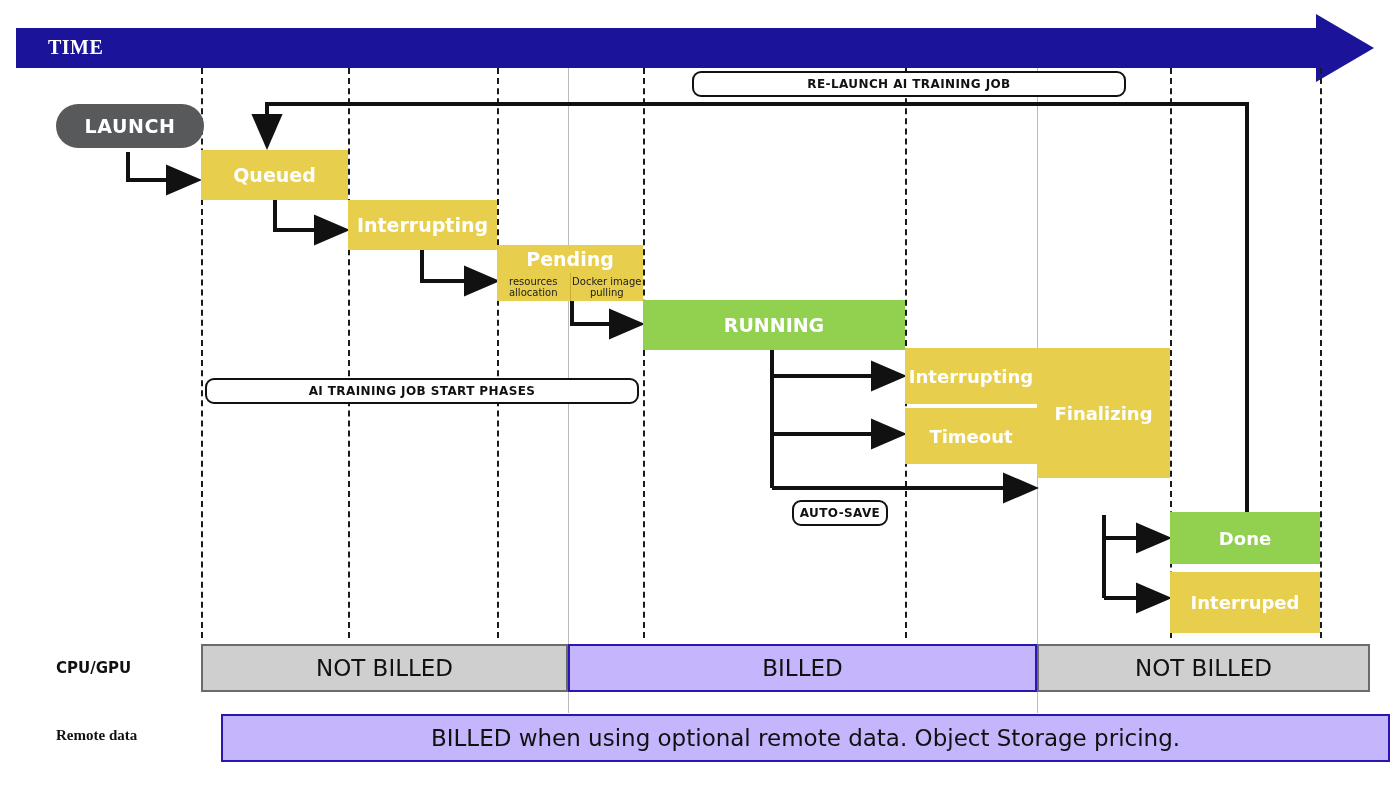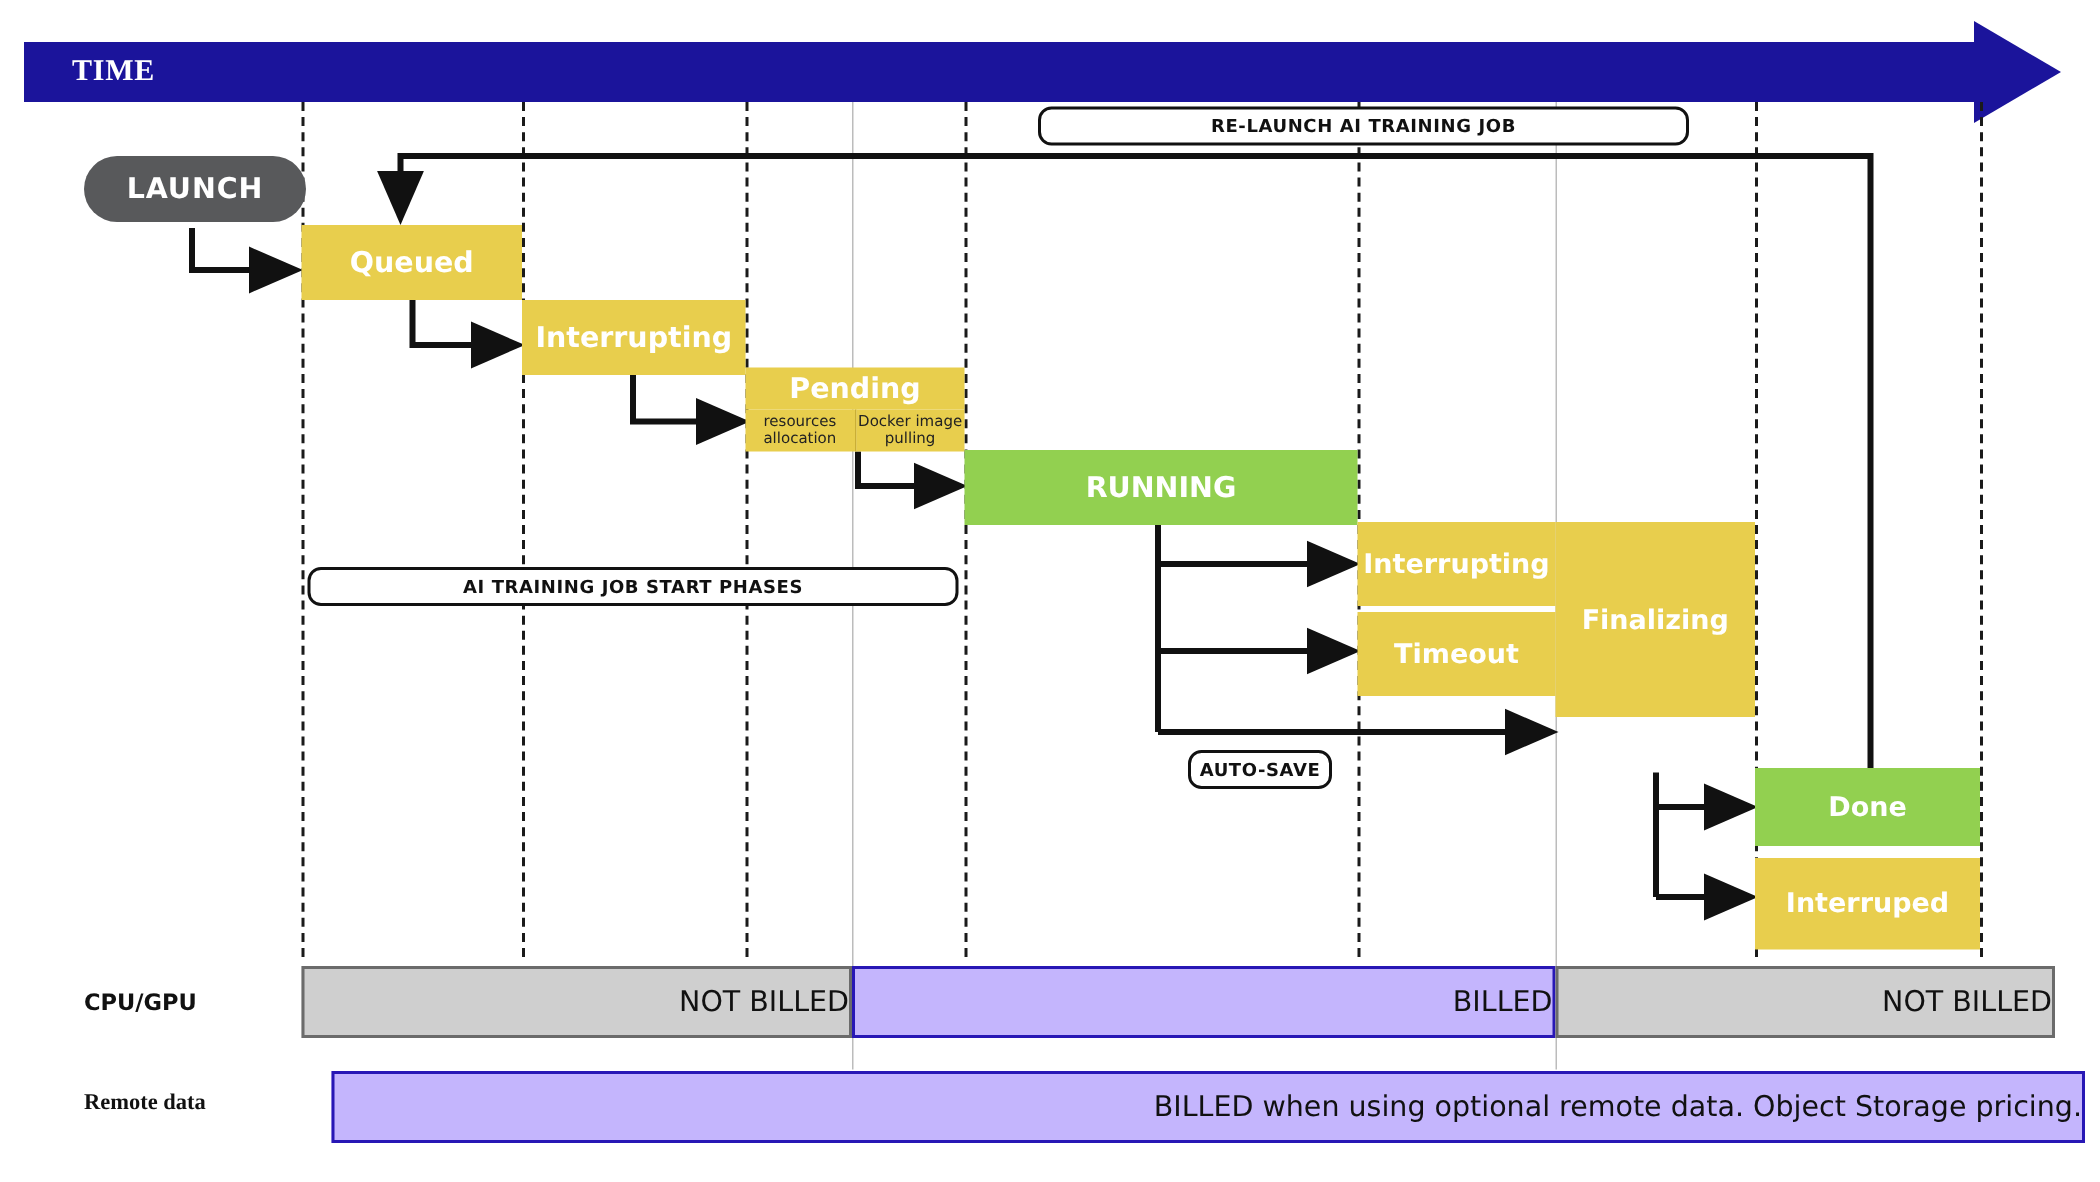--- a/index.html
+++ b/index.html
@@ -90,22 +90,22 @@
   }
   
   .billing-label{
     position:absolute;
     font-size:15px;font-weight:bold;color:#111;
     text-align:left;
   }
   .bill{
     position:absolute;
     box-sizing:border-box;
-    display:flex;align-items:center;justify-content:flex-end;
-    font-size:19px;color:#111;
+    display:flex;align-items:center;justify-content:center;
+    font-size:23px;color:#111;
   }
   .bill.notbilled{background:#cfcfcf;border:2px solid #6b6b6b;}
   .bill.billed{background:#c4b5fd;border:2px solid #2817b5;}
   
   #wires{position:absolute;left:0;top:0;width:1400px;height:788px;pointer-events:none;}
 </style>
 </head>
 <body>
 
 <div id="canvas">

